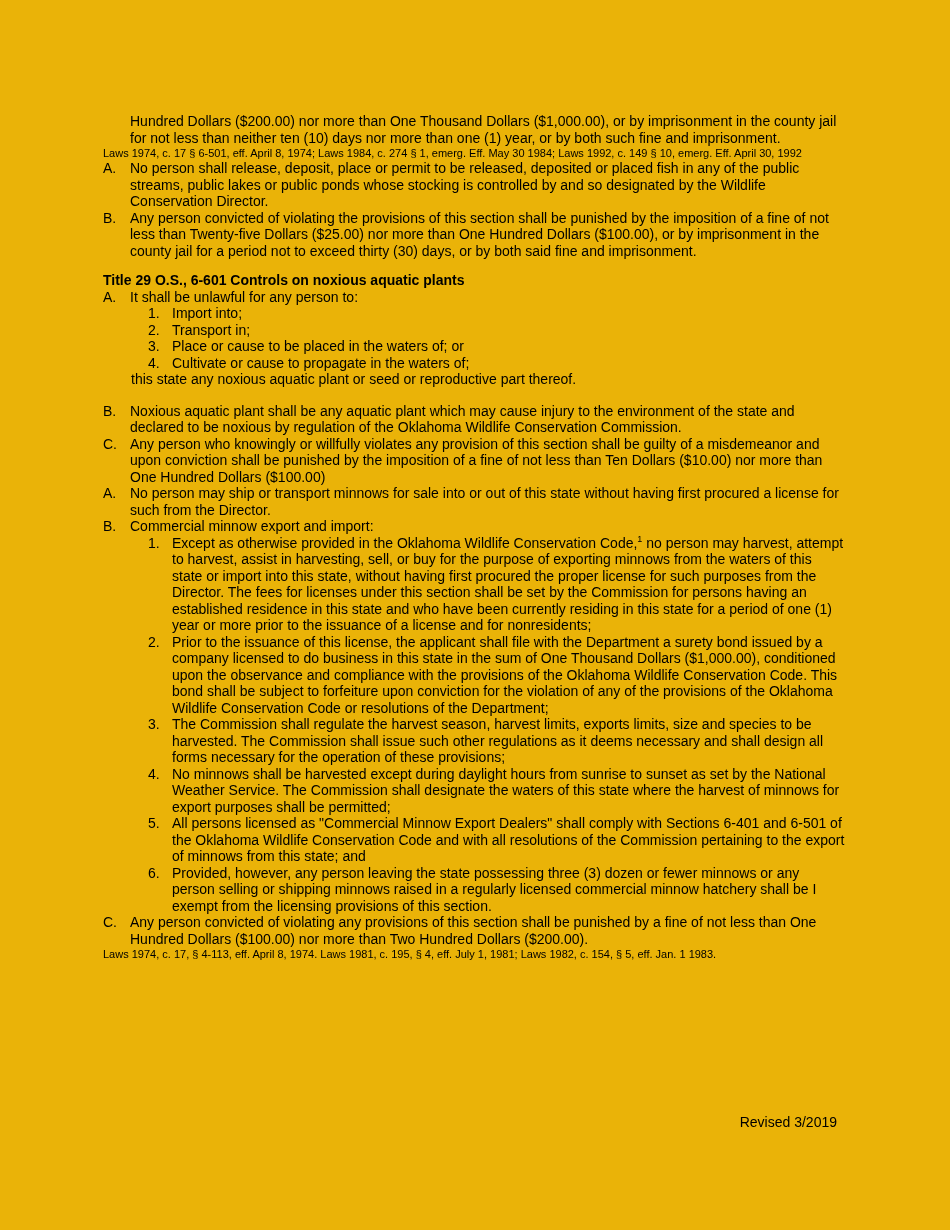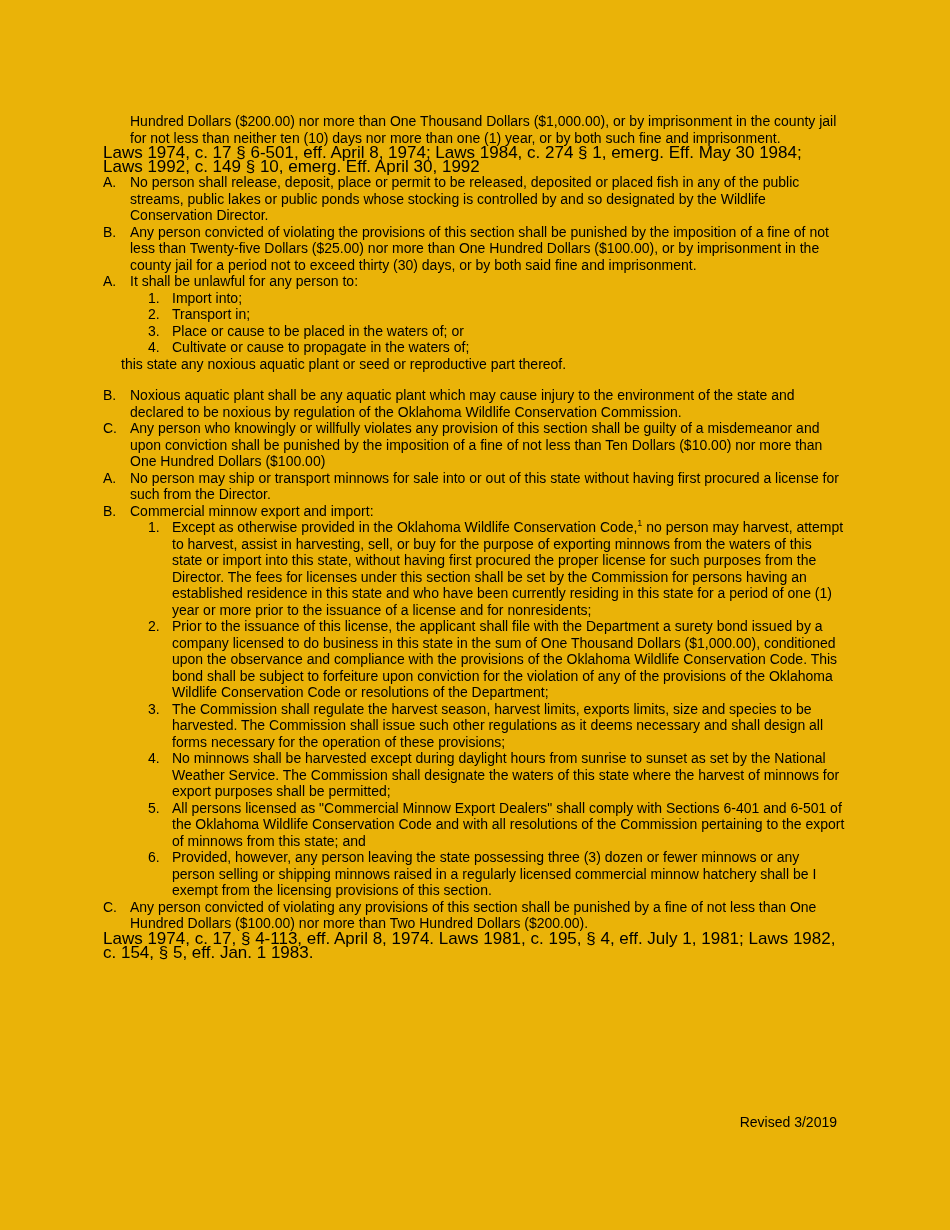--- a/index.html
+++ b/index.html
@@ -11,35 +11,35 @@
     background: #eab308;
     box-sizing: border-box;
     padding: 113px 105px 0 103px;
     font-family: "Liberation Sans", sans-serif;
     font-size: 14px;
     line-height: 16.5px;
     color: #000000;
   }
   .indent { margin-left: 27px; }
   .cite {
-    font-size: 17px;
+    font-size: 11px;
     line-height: 14px;
     margin: 0;
   }
   .sec-title {
     font-weight: bold;
     margin-top: 13px;
   }
   .item { display: flex; }
   .item > .lbl { flex: 0 0 27px; }
   .item > .txt { flex: 1; }
   .sub { display: flex; margin-left: 45px; }
   .sub > .lbl { flex: 0 0 24px; }
   .sub > .txt { flex: 1; }
-  .tail { margin-left: 18px; }
+  .tail { margin-left: 28px; }
   .gap-above { margin-top: 15px; }
   sup { font-size: 9px; line-height: 0; vertical-align: super; }
   .footer-note {
     position: absolute;
     top: 1114px;
     right: 113px;
     font-size: 14px;
   }
 </style>
 </head>
@@ -55,20 +55,21 @@
       <span class="lbl">A.</span>
       <span class="txt">No person shall release, deposit, place or permit to be released, deposited or placed fish in any of the public streams, public lakes or public ponds whose stocking is controlled by and so designated by the Wildlife Conservation Director.</span>
     </div>
     <div class="item">
       <span class="lbl">B.</span>
       <span class="txt">Any person convicted of violating the provisions of this section shall be punished by the imposition of a fine of not less than Twenty-five Dollars ($25.00) nor more than One Hundred Dollars ($100.00), or by imprisonment in the county jail for a period  not to exceed thirty (30) days, or by both said fine and imprisonment.</span>
     </div>
   </div>
 
   <div>
+    <div class="sec-title">Title 29 O.S., 6-601 Controls on noxious aquatic plants</div>
     <div class="item">
       <span class="lbl">A.</span>
       <span class="txt">It shall be unlawful for any person to:</span>
     </div>
     <div class="sub">
       <span class="lbl">1.</span>
       <span class="txt">Import into;</span>
     </div>
     <div class="sub">
       <span class="lbl">2.</span>

